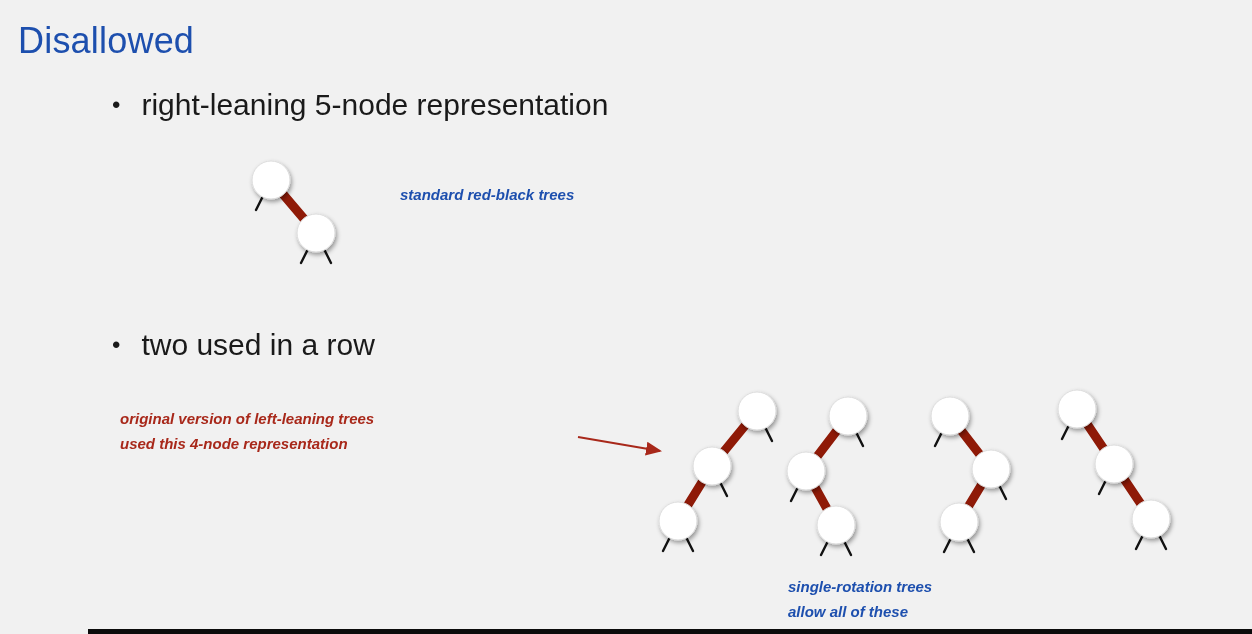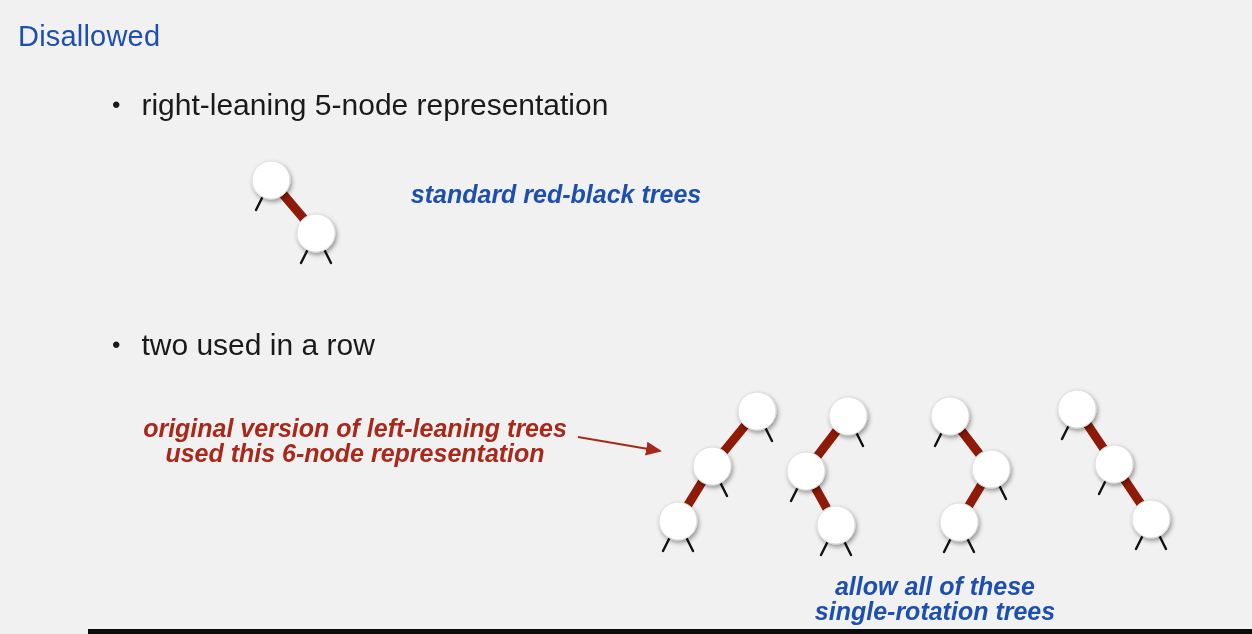--- a/index.html
+++ b/index.html
@@ -8,42 +8,41 @@
     background:#d8d8d8;
   }
   .slide{
     position:relative;
     width:1252px;height:634px;
     background:var(--background,#f1f1f1);
     overflow:hidden;
   }
   .title{
     position:absolute;left:18px;top:20px;
-    font-size:29px;font-weight:normal;margin:0;
+    font-size:36px;font-weight:normal;margin:0;
     color:var(--title-blue,#1d4fae);
     letter-spacing:0.2px;
   }
   .bullet{
     position:absolute;
     display:flex;align-items:baseline;gap:21px;
     font-size:30px;color:var(--text-black,#1a1a1a);
   }
   .bullet .dot{font-size:24px;transform:translateY(-2px);}
   .bullet.b1{left:112px;top:88px;}
   .bullet.b2{left:112px;top:328px;}
   .ann{
     position:absolute;
     font-style:italic;font-weight:bold;
-    font-size:25px;line-height:25px;
-    text-align:center;
+    font-size:15px;line-height:25px;
   }
   .ann.blue{color:var(--annotation-blue,#1d4fae);}
   .ann.red{color:var(--annotation-red,#a8281a);}
   .ann.a1{left:400px;top:182px;width:312px;}
-  .ann.a2{left:120px;top:416px;width:470px;}
+  .ann.a2{left:120px;top:406px;width:470px;}
   .ann.a3{left:788px;top:574px;width:294px;}
   #diagram-svg{
     position:absolute;left:0;top:0;
     pointer-events:none;
   }
   .bottom-bar{
     position:absolute;left:88px;right:0;bottom:0;height:5px;
     background:#0b0b0b;
   }
 </style>
@@ -63,26 +62,26 @@
     <span class="dot">•</span>
     <span>two used in a row</span>
   </div>
 
   <div class="ann blue a1">
     <div>standard red-black trees</div>
   </div>
 
   <div class="ann red a2">
     <div>original version of left-leaning trees</div>
-    <div>used this 6-node representation</div>
+    <div>used this 4-node representation</div>
   </div>
 
   <div class="ann blue a3">
+    <div>single-rotation trees</div>
     <div>allow all of these</div>
-    <div>single-rotation trees</div>
   </div>
 
   <svg id="diagram-svg" width="1252" height="634" viewBox="0 0 1252 634">
     <defs>
       <filter id="nodeShadow" x="-60%" y="-60%" width="240%" height="240%">
         <feDropShadow dx="1.5" dy="2.5" stdDeviation="2" flood-color="#000000" flood-opacity="0.38"></feDropShadow>
       </filter>
       <marker id="arrowhead" markerWidth="9" markerHeight="8" refX="7" refY="3.5" orient="auto">
         <path d="M0,0 L8,3.5 L0,7 z" fill="#a8281a"></path>
       </marker>

